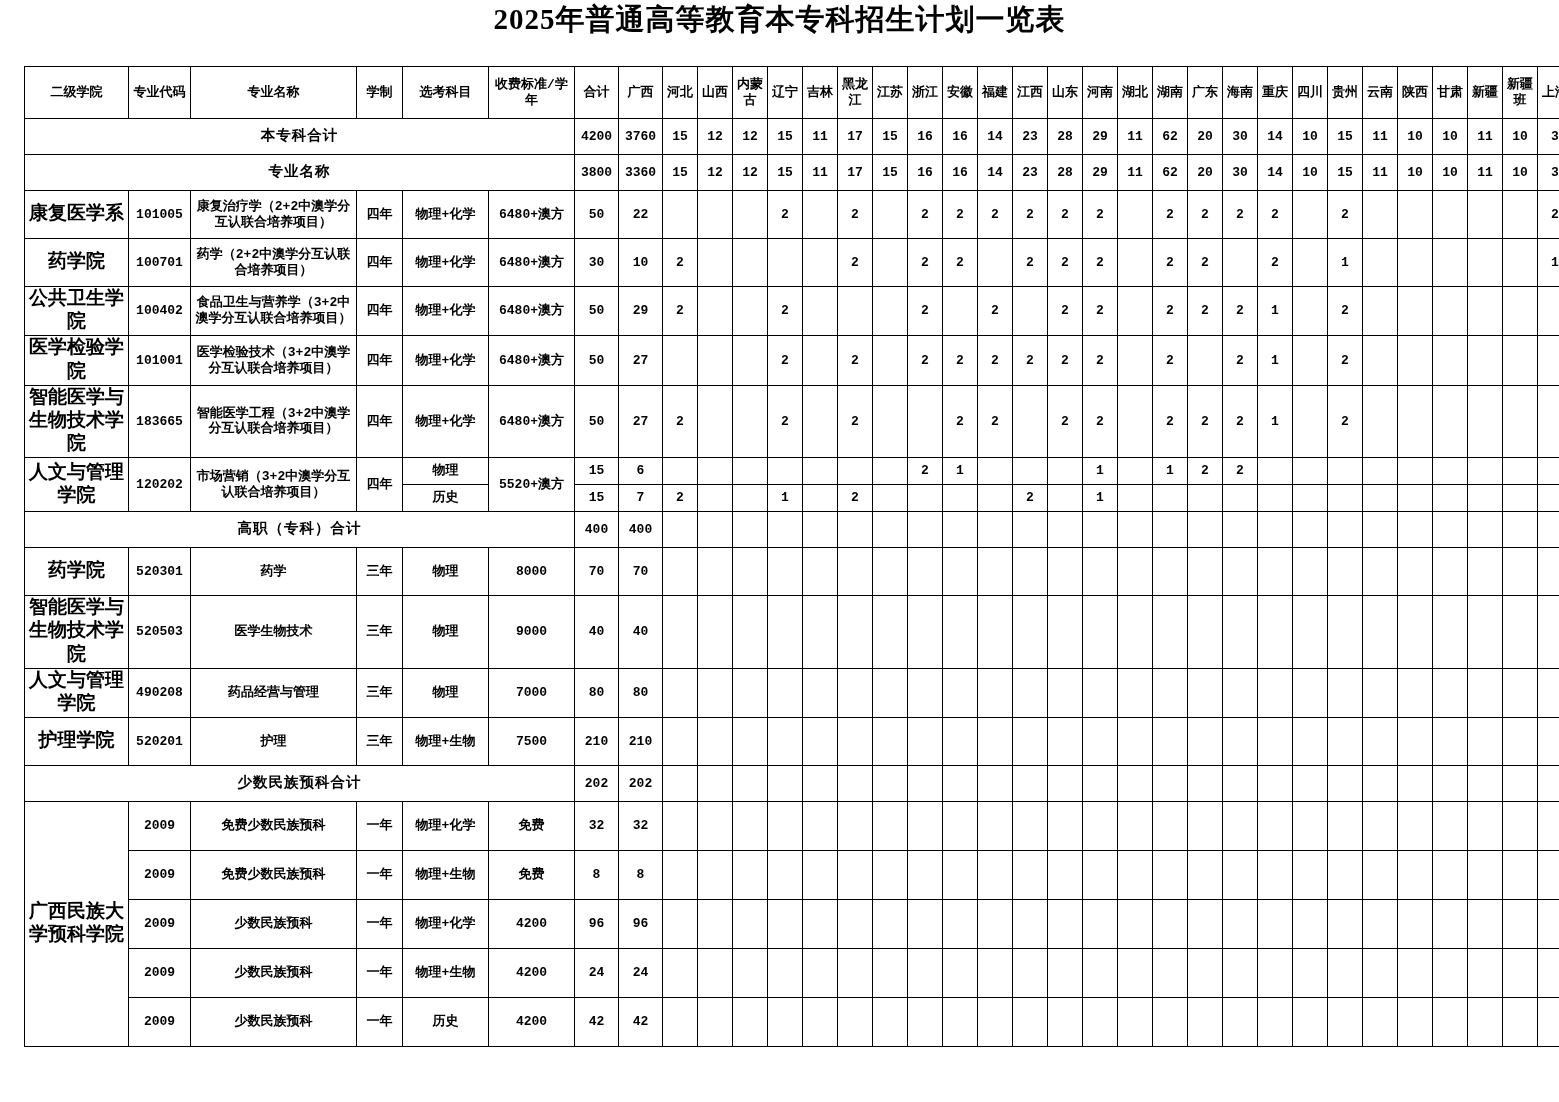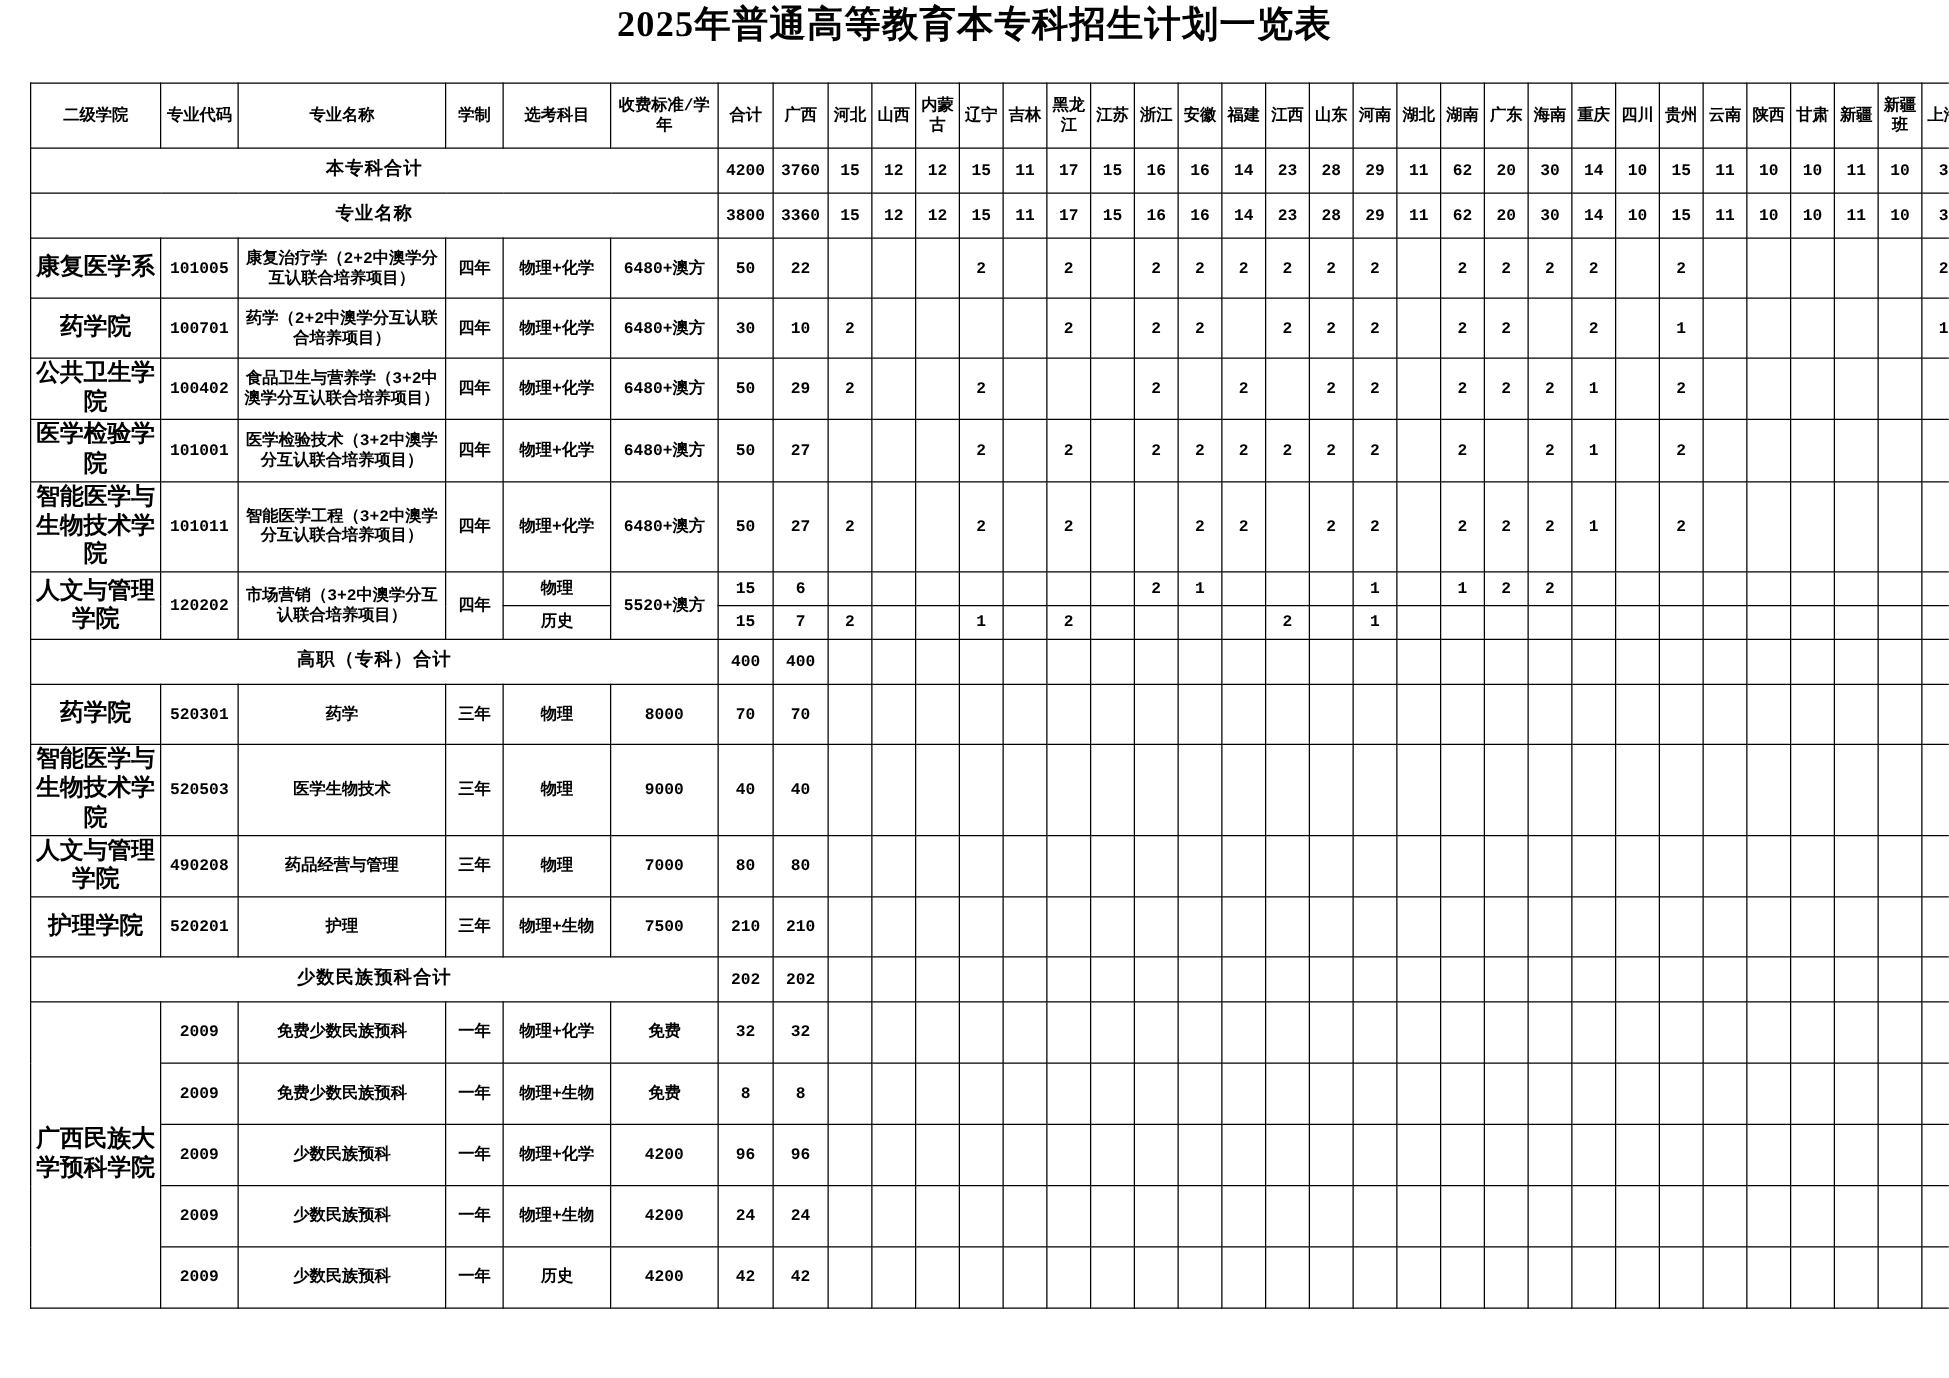--- a/index.html
+++ b/index.html
@@ -383,21 +383,21 @@
             <td class="num">2</td>
             <td class="num"></td>
             <td class="num"></td>
             <td class="num"></td>
             <td class="num"></td>
             <td class="num"></td>
             <td class="num"></td>
           </tr>
           <tr class="r-std">
             <td class="cell-left">智能医学与生物技术学院</td>
-            <td class="num">101011</td>
+            <td class="num">183665</td>
             <td class="cell-major">智能医学工程（3+2中澳学分互认联合培养项目）</td>
             <td class="num">四年</td>
             <td class="num">物理+化学</td>
             <td class="num">6480+澳方</td>
             <td class="num">50</td>
             <td class="num">27</td>
             <td class="num">2</td>
             <td class="num"></td>
             <td class="num"></td>
             <td class="num">2</td>

